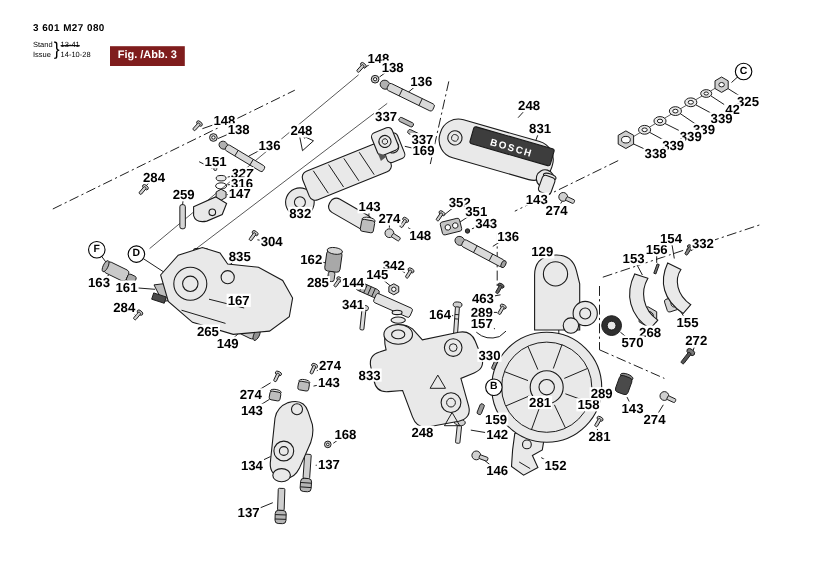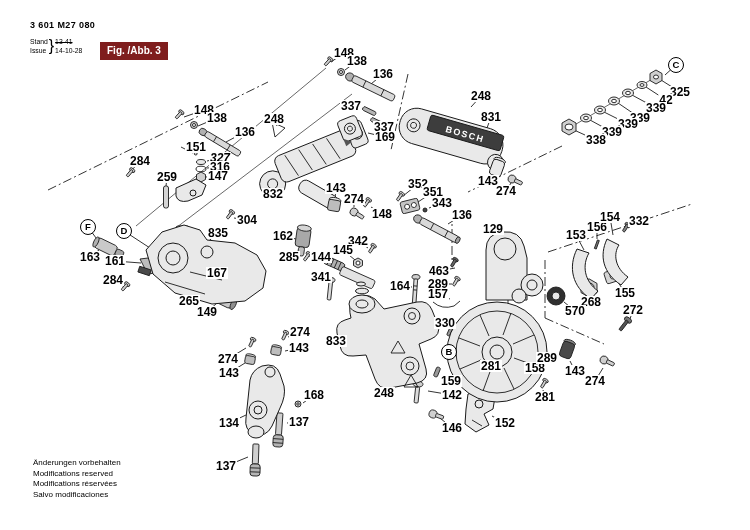--- a/index.html
+++ b/index.html
@@ -561,19 +561,13 @@
       <div class="plabel" style="left: 314px; top: 395px;">168</div>
       <div class="plabel" style="left: 229px; top: 423px;">134</div>
       <div class="plabel" style="left: 299px; top: 422px;">137</div>
       <div class="plabel" style="left: 226px; top: 466px;">137</div>
       <div class="rletter" style="left: 676px; top: 65px;">C</div>
       <div class="rletter" style="left: 88px; top: 227px;">F</div>
       <div class="rletter" style="left: 124px; top: 231px;">D</div>
       <div class="rletter" style="left: 449px; top: 352px;">B</div>
     </div>
 
-  <div class="footer">
-    <div>Änderungen vorbehalten</div>
-    <div>Modifications reserved</div>
-    <div>Modifications réservées</div>
-    <div>Salvo modificaciones</div>
-  </div>
 </div>
 
 </body></html>

